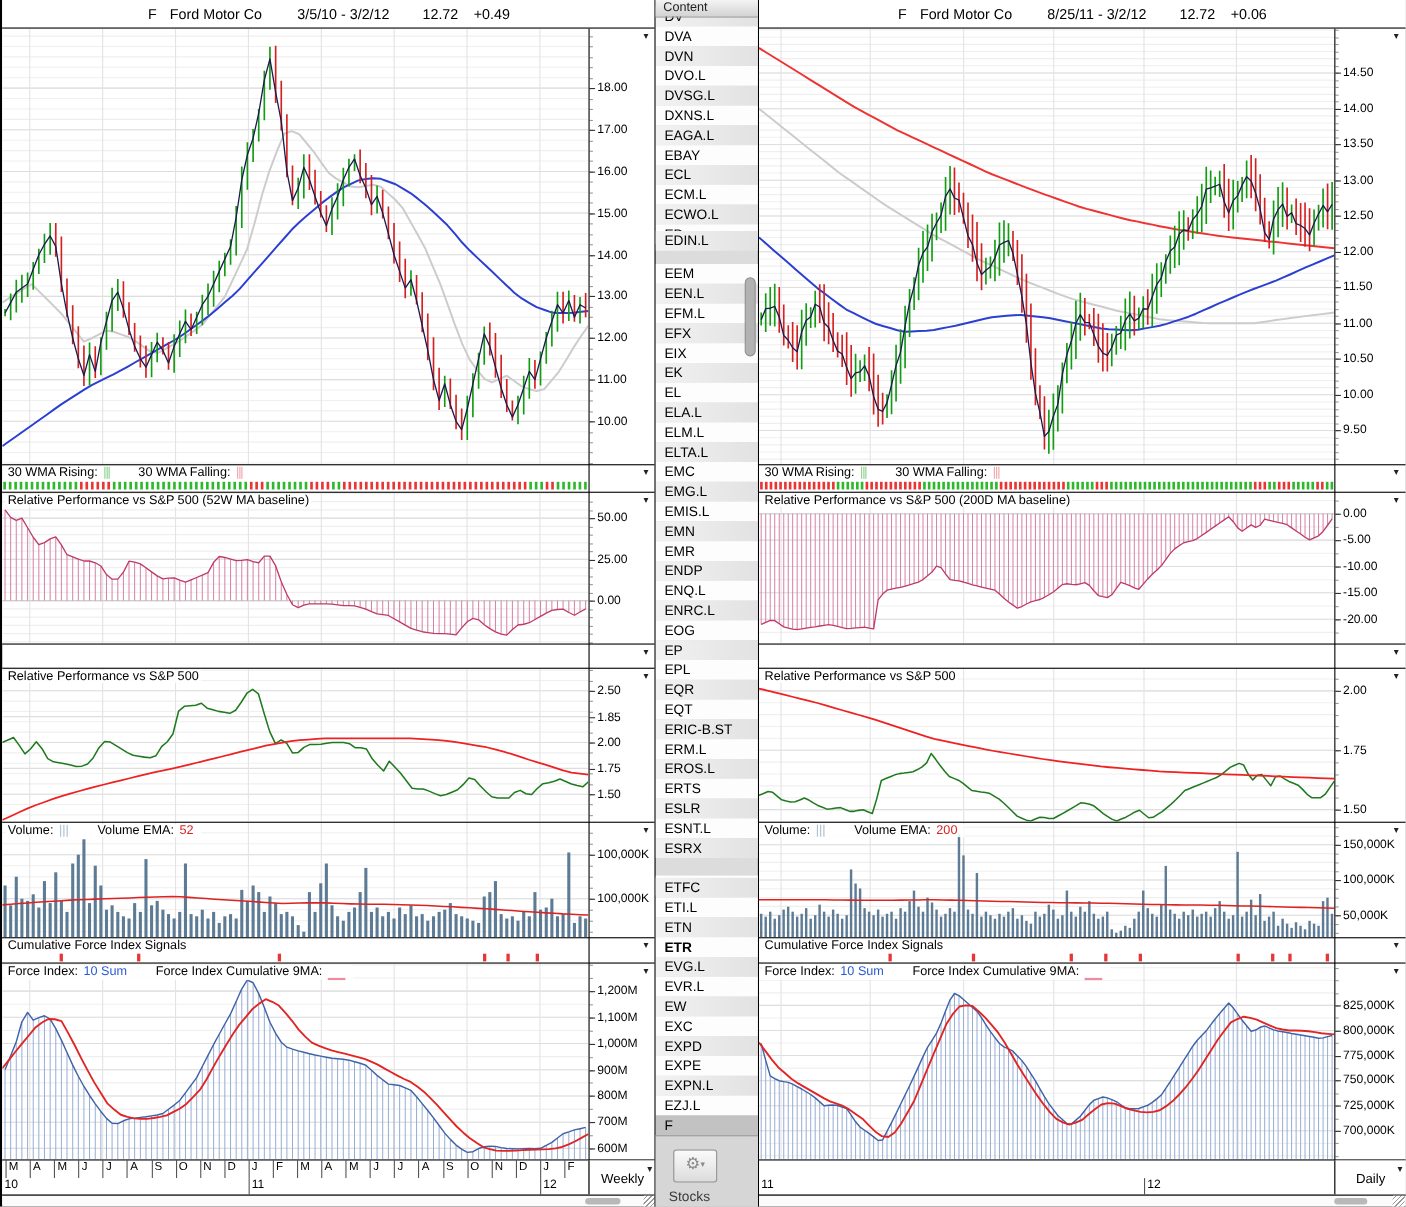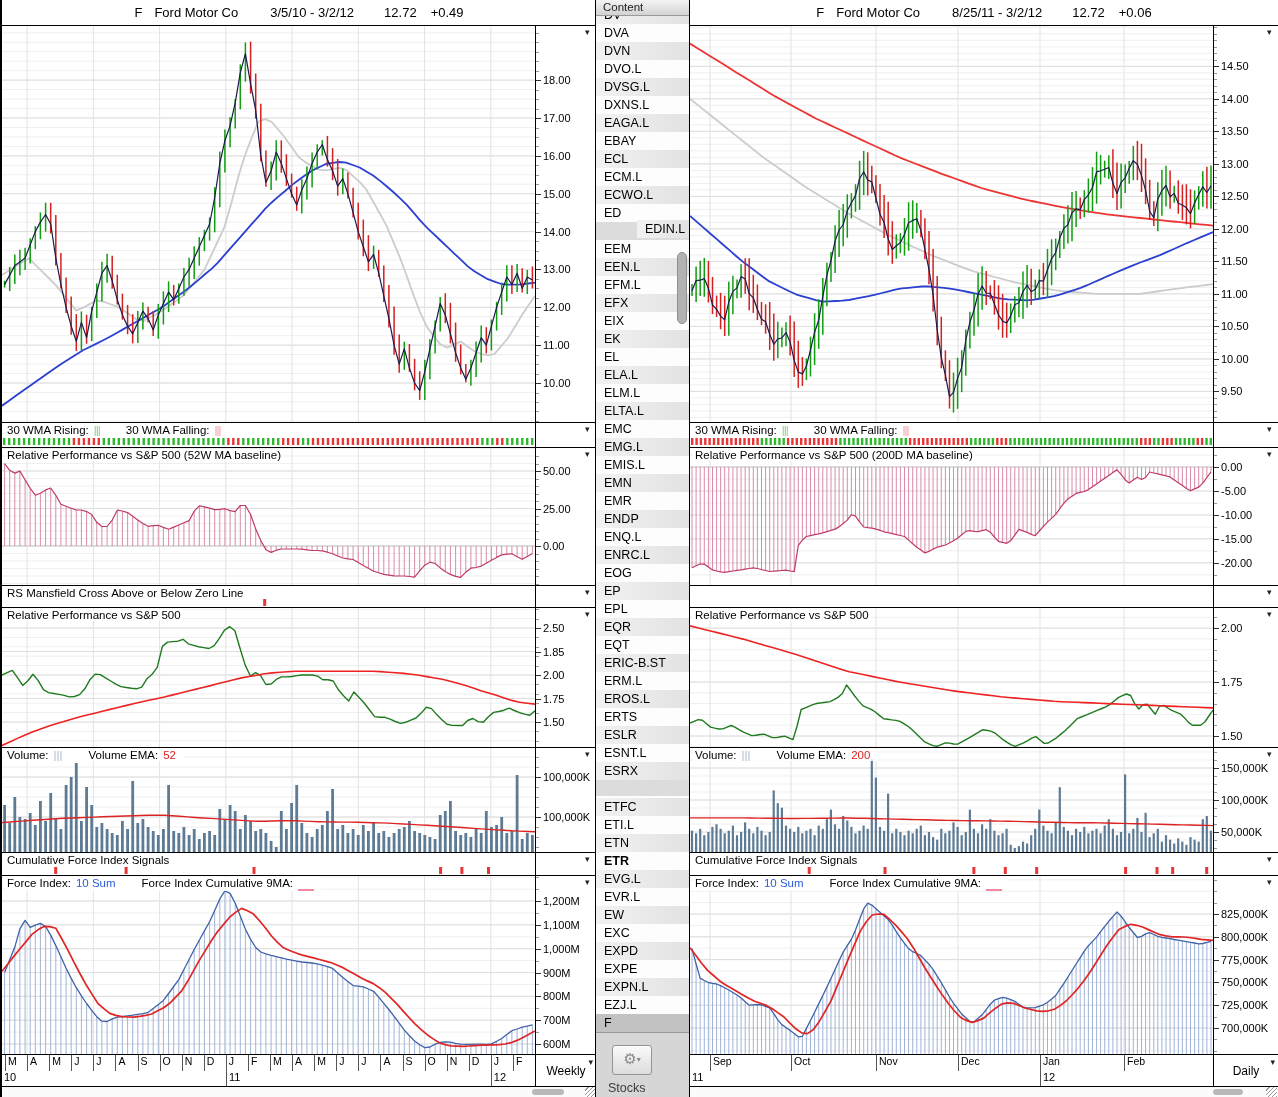--- a/index.html
+++ b/index.html
@@ -472,26 +472,20 @@
             <line x1="489.4" x2="489.4" y1="98.0" y2="112.3" stroke="#d47fa3" stroke-width="0.9"></line>
             <line x1="494.6" x2="494.6" y1="98.0" y2="109.4" stroke="#d47fa3" stroke-width="0.9"></line>
             <line x1="499.7" x2="499.7" y1="98.0" y2="106.9" stroke="#d47fa3" stroke-width="0.9"></line>
             <line x1="504.8" x2="504.8" y1="98.0" y2="106.1" stroke="#d47fa3" stroke-width="0.9"></line>
             <line x1="509.9" x2="509.9" y1="98.0" y2="105.8" stroke="#d47fa3" stroke-width="0.9"></line>
             <line x1="515.1" x2="515.1" y1="98.0" y2="108.8" stroke="#d47fa3" stroke-width="0.9"></line>
             <line x1="520.2" x2="520.2" y1="98.0" y2="111.3" stroke="#d47fa3" stroke-width="0.9"></line>
             <line x1="525.3" x2="525.3" y1="98.0" y2="108.4" stroke="#d47fa3" stroke-width="0.9"></line>
             <line x1="530.4" x2="530.4" y1="98.0" y2="105.5" stroke="#d47fa3" stroke-width="0.9"></line>
             <polyline points="2.6,15.5 7.7,22.3 12.8,25.1 17.9,23.1 23.1,31.8 28.2,40.4 33.3,47.2 38.4,45.3 43.6,41.9 48.7,40.0 53.8,47.3 58.9,56.3 64.1,58.3 69.2,60.2 74.3,62.0 79.4,62.0 84.6,63.6 89.7,66.5 94.8,74.3 99.9,78.5 105.1,78.5 110.2,72.1 115.3,62.2 120.4,63.0 125.6,64.6 130.7,68.2 135.8,71.9 140.9,75.5 146.1,78.3 151.2,77.6 156.3,77.3 161.4,79.4 166.6,81.3 171.7,79.1 176.8,77.0 181.9,74.8 187.1,72.6 192.2,63.2 197.3,57.9 202.4,58.8 207.6,60.2 212.7,61.7 217.8,61.4 222.9,60.7 228.1,62.6 233.2,63.6 238.3,57.5 243.4,57.5 248.6,66.5 253.7,80.9 258.8,92.5 263.9,101.8 269.1,104.4 274.2,102.2 279.3,101.0 284.4,101.0 289.6,101.0 294.7,101.0 299.8,101.2 304.9,101.9 310.1,102.5 315.2,102.5 320.3,102.8 325.4,104.2 330.6,105.8 335.7,108.0 340.8,110.0 345.9,110.8 351.1,111.5 356.2,114.5 361.3,117.4 366.4,120.3 371.6,123.2 376.7,124.8 381.8,126.3 386.9,127.1 392.1,127.8 397.2,128.0 402.3,128.0 407.4,128.5 412.6,129.2 417.7,122.8 422.8,117.2 427.9,114.2 433.1,115.5 438.2,119.9 443.3,123.5 448.4,126.4 453.6,128.4 458.7,129.4 463.8,124.2 468.9,120.2 474.1,119.5 479.2,118.1 484.3,115.2 489.4,112.3 494.6,109.4 499.7,106.9 504.8,106.1 509.9,105.8 515.1,108.8 520.2,111.3 525.3,108.4 530.4,105.5" fill="none" stroke="#bf3a6a" stroke-width="1.2" stroke-linejoin="round"></polyline>
-          </svg>
-        </div>
-        <div class="sec" style="top:586px;height:21px;width:533px;">
-          <div class="ptitle">RS Mansfield Cross Above or Below Zero Line</div>
-          <svg width="533" height="21">
-            <rect x="261.2" y="13" width="3" height="7" fill="#e83535"></rect>
           </svg>
         </div>
         <div class="sec" style="top:608px;height:139px;width:533px;">
           <div class="ptitle">Relative Performance vs S&amp;P 500</div>
           <svg width="533" height="139">
             <line x1="0" x2="533" y1="132.8" y2="132.8" stroke="#efefef" stroke-width="1"></line>
             <line x1="0" x2="533" y1="123.4" y2="123.4" stroke="#efefef" stroke-width="1"></line>
             <line x1="0" x2="533" y1="114.0" y2="114.0" stroke="#efefef" stroke-width="1"></line>
             <line x1="0" x2="533" y1="104.6" y2="104.6" stroke="#efefef" stroke-width="1"></line>
             <line x1="0" x2="533" y1="95.2" y2="95.2" stroke="#efefef" stroke-width="1"></line>
@@ -1025,21 +1019,21 @@
         <div class="citem even" style="top: 42px;">DVN</div>
         <div class="citem odd" style="top: 60px;">DVO.L</div>
         <div class="citem even" style="top: 78px;">DVSG.L</div>
         <div class="citem odd" style="top: 96px;">DXNS.L</div>
         <div class="citem even" style="top: 114px;">EAGA.L</div>
         <div class="citem odd" style="top: 132px;">EBAY</div>
         <div class="citem even" style="top: 150px;">ECL</div>
         <div class="citem odd" style="top: 168px;">ECM.L</div>
         <div class="citem even" style="top: 186px;">ECWO.L</div>
         <div class="citem odd" style="top: 204px;">ED</div>
-        <div class="citem even" style="top: 220px; margin-left: 41px;">EDIN.L</div>
+        <div class="citem even" style="top: 210px;">EDIN.L</div>
         <div class="citem odd" style="top: 240px;">EEM</div>
         <div class="citem even" style="top: 258px;">EEN.L</div>
         <div class="citem odd" style="top: 276px;">EFM.L</div>
         <div class="citem even" style="top: 294px;">EFX</div>
         <div class="citem odd" style="top: 312px;">EIX</div>
         <div class="citem even" style="top: 330px;">EK</div>
         <div class="citem odd" style="top: 348px;">EL</div>
         <div class="citem even" style="top: 366px;">ELA.L</div>
         <div class="citem odd" style="top: 384px;">ELM.L</div>
         <div class="citem even" style="top: 402px;">ELTA.L</div>
@@ -2135,28 +2129,20 @@
         <div class="tickdash" style="top:936.8px;left:524px;width:5px;"></div>
         <div class="gutter-label" style="top:936.8px;left:531px;">800,000K</div>
         <div class="tickdash" style="top:959.6px;left:524px;width:5px;"></div>
         <div class="gutter-label" style="top:959.6px;left:531px;">775,000K</div>
         <div class="tickdash" style="top:982.4px;left:524px;width:5px;"></div>
         <div class="gutter-label" style="top:982.4px;left:531px;">750,000K</div>
         <div class="tickdash" style="top:1005.2px;left:524px;width:5px;"></div>
         <div class="gutter-label" style="top:1005.2px;left:531px;">725,000K</div>
         <div class="tickdash" style="top:1028.0px;left:524px;width:5px;"></div>
         <div class="gutter-label" style="top:1028.0px;left:531px;">700,000K</div>
-        <div class="months-row" style="top:1055px;height:16px;width:523px;">
-          <div class="mcell" style="left:20.0px;width:81.0px;">Sep</div>
-          <div class="mcell" style="left:101.0px;width:85.0px;">Oct</div>
-          <div class="mcell" style="left:186.0px;width:82.0px;">Nov</div>
-          <div class="mcell" style="left:268.0px;width:82.0px;">Dec</div>
-          <div class="mcell" style="left:350.0px;width:84.0px;">Jan</div>
-          <div class="mcell" style="left:434.0px;width:89.0px;">Feb</div>
-        </div>
         <div class="years-row" style="top:1071px;height:15px;width:523px;">
           <div class="ycell" style="left:0.0px;width:80px;border-left:none;">11</div>
           <div class="ycell" style="left:350.0px;width:80px;border-left:1px solid #555;">12</div>
         </div>
       </div>
     <div class="timeframe" id="tf-right" style="left: 523px; top: 1055px; width: 65px;">
       <span>Daily</span>
       <span class="caret">▾</span>
     </div>
     <div class="hscroll" id="hs-right" style="left: 0px; top: 1086px; width: 588px;">

